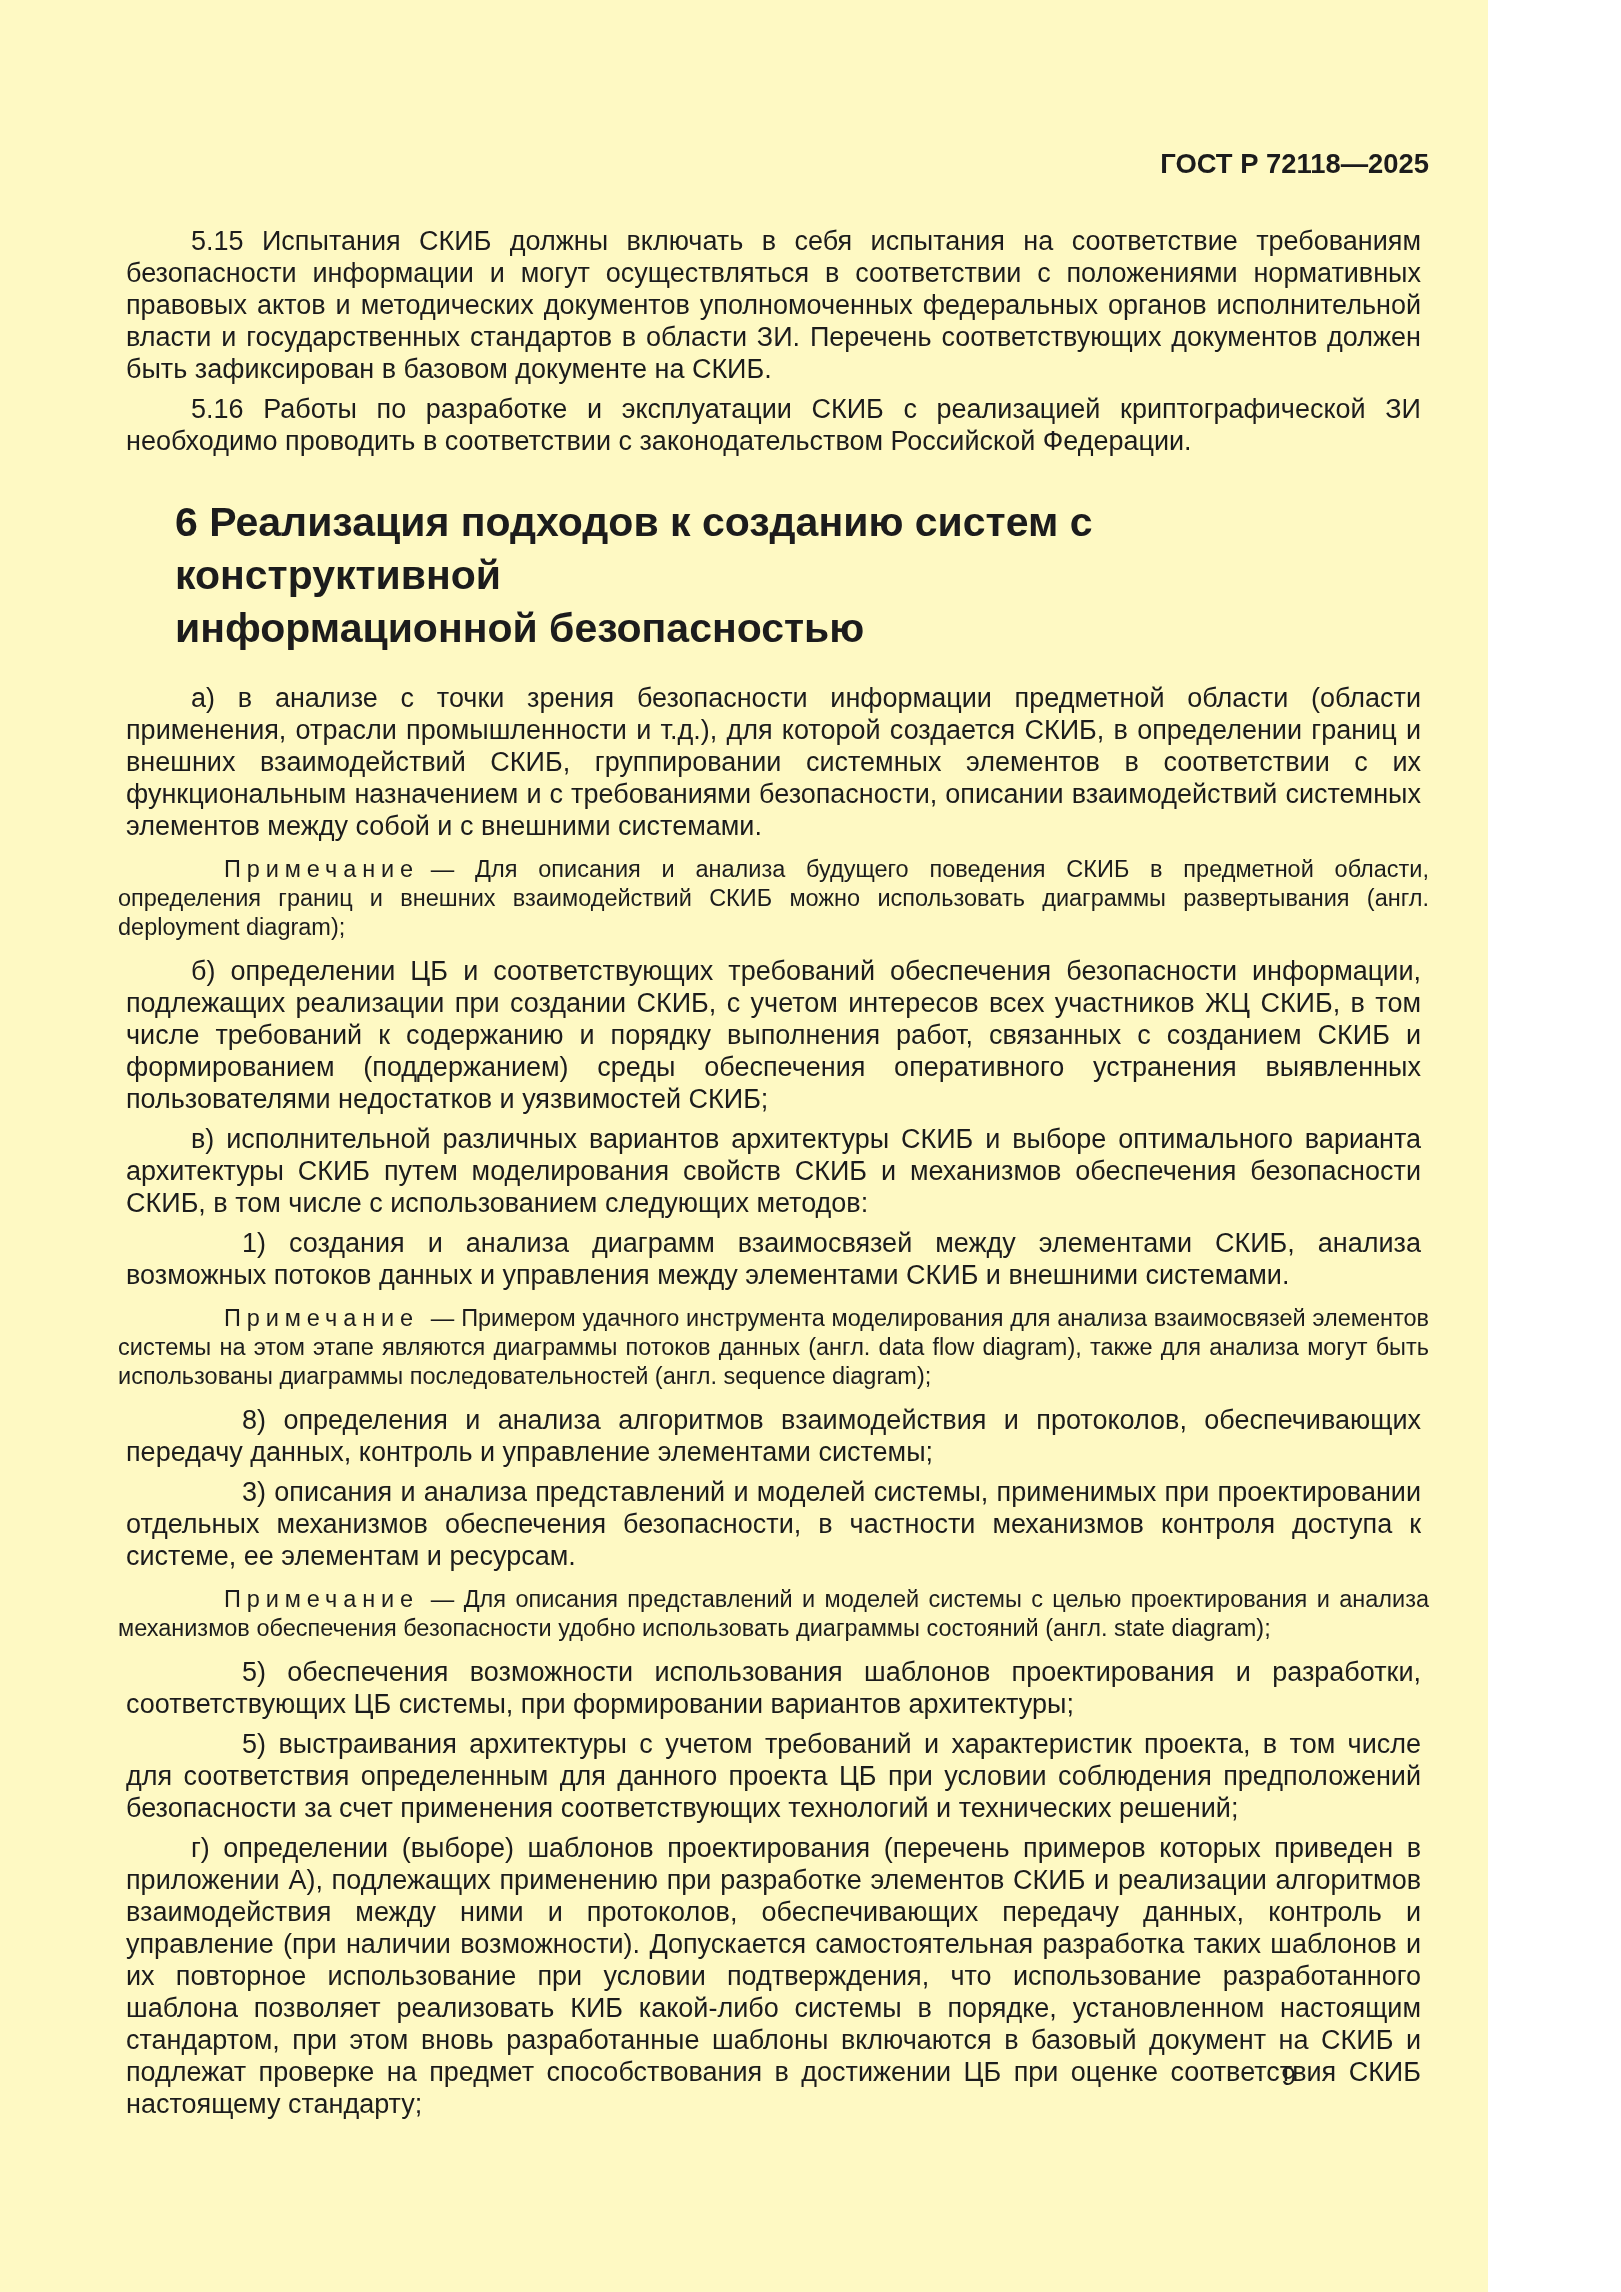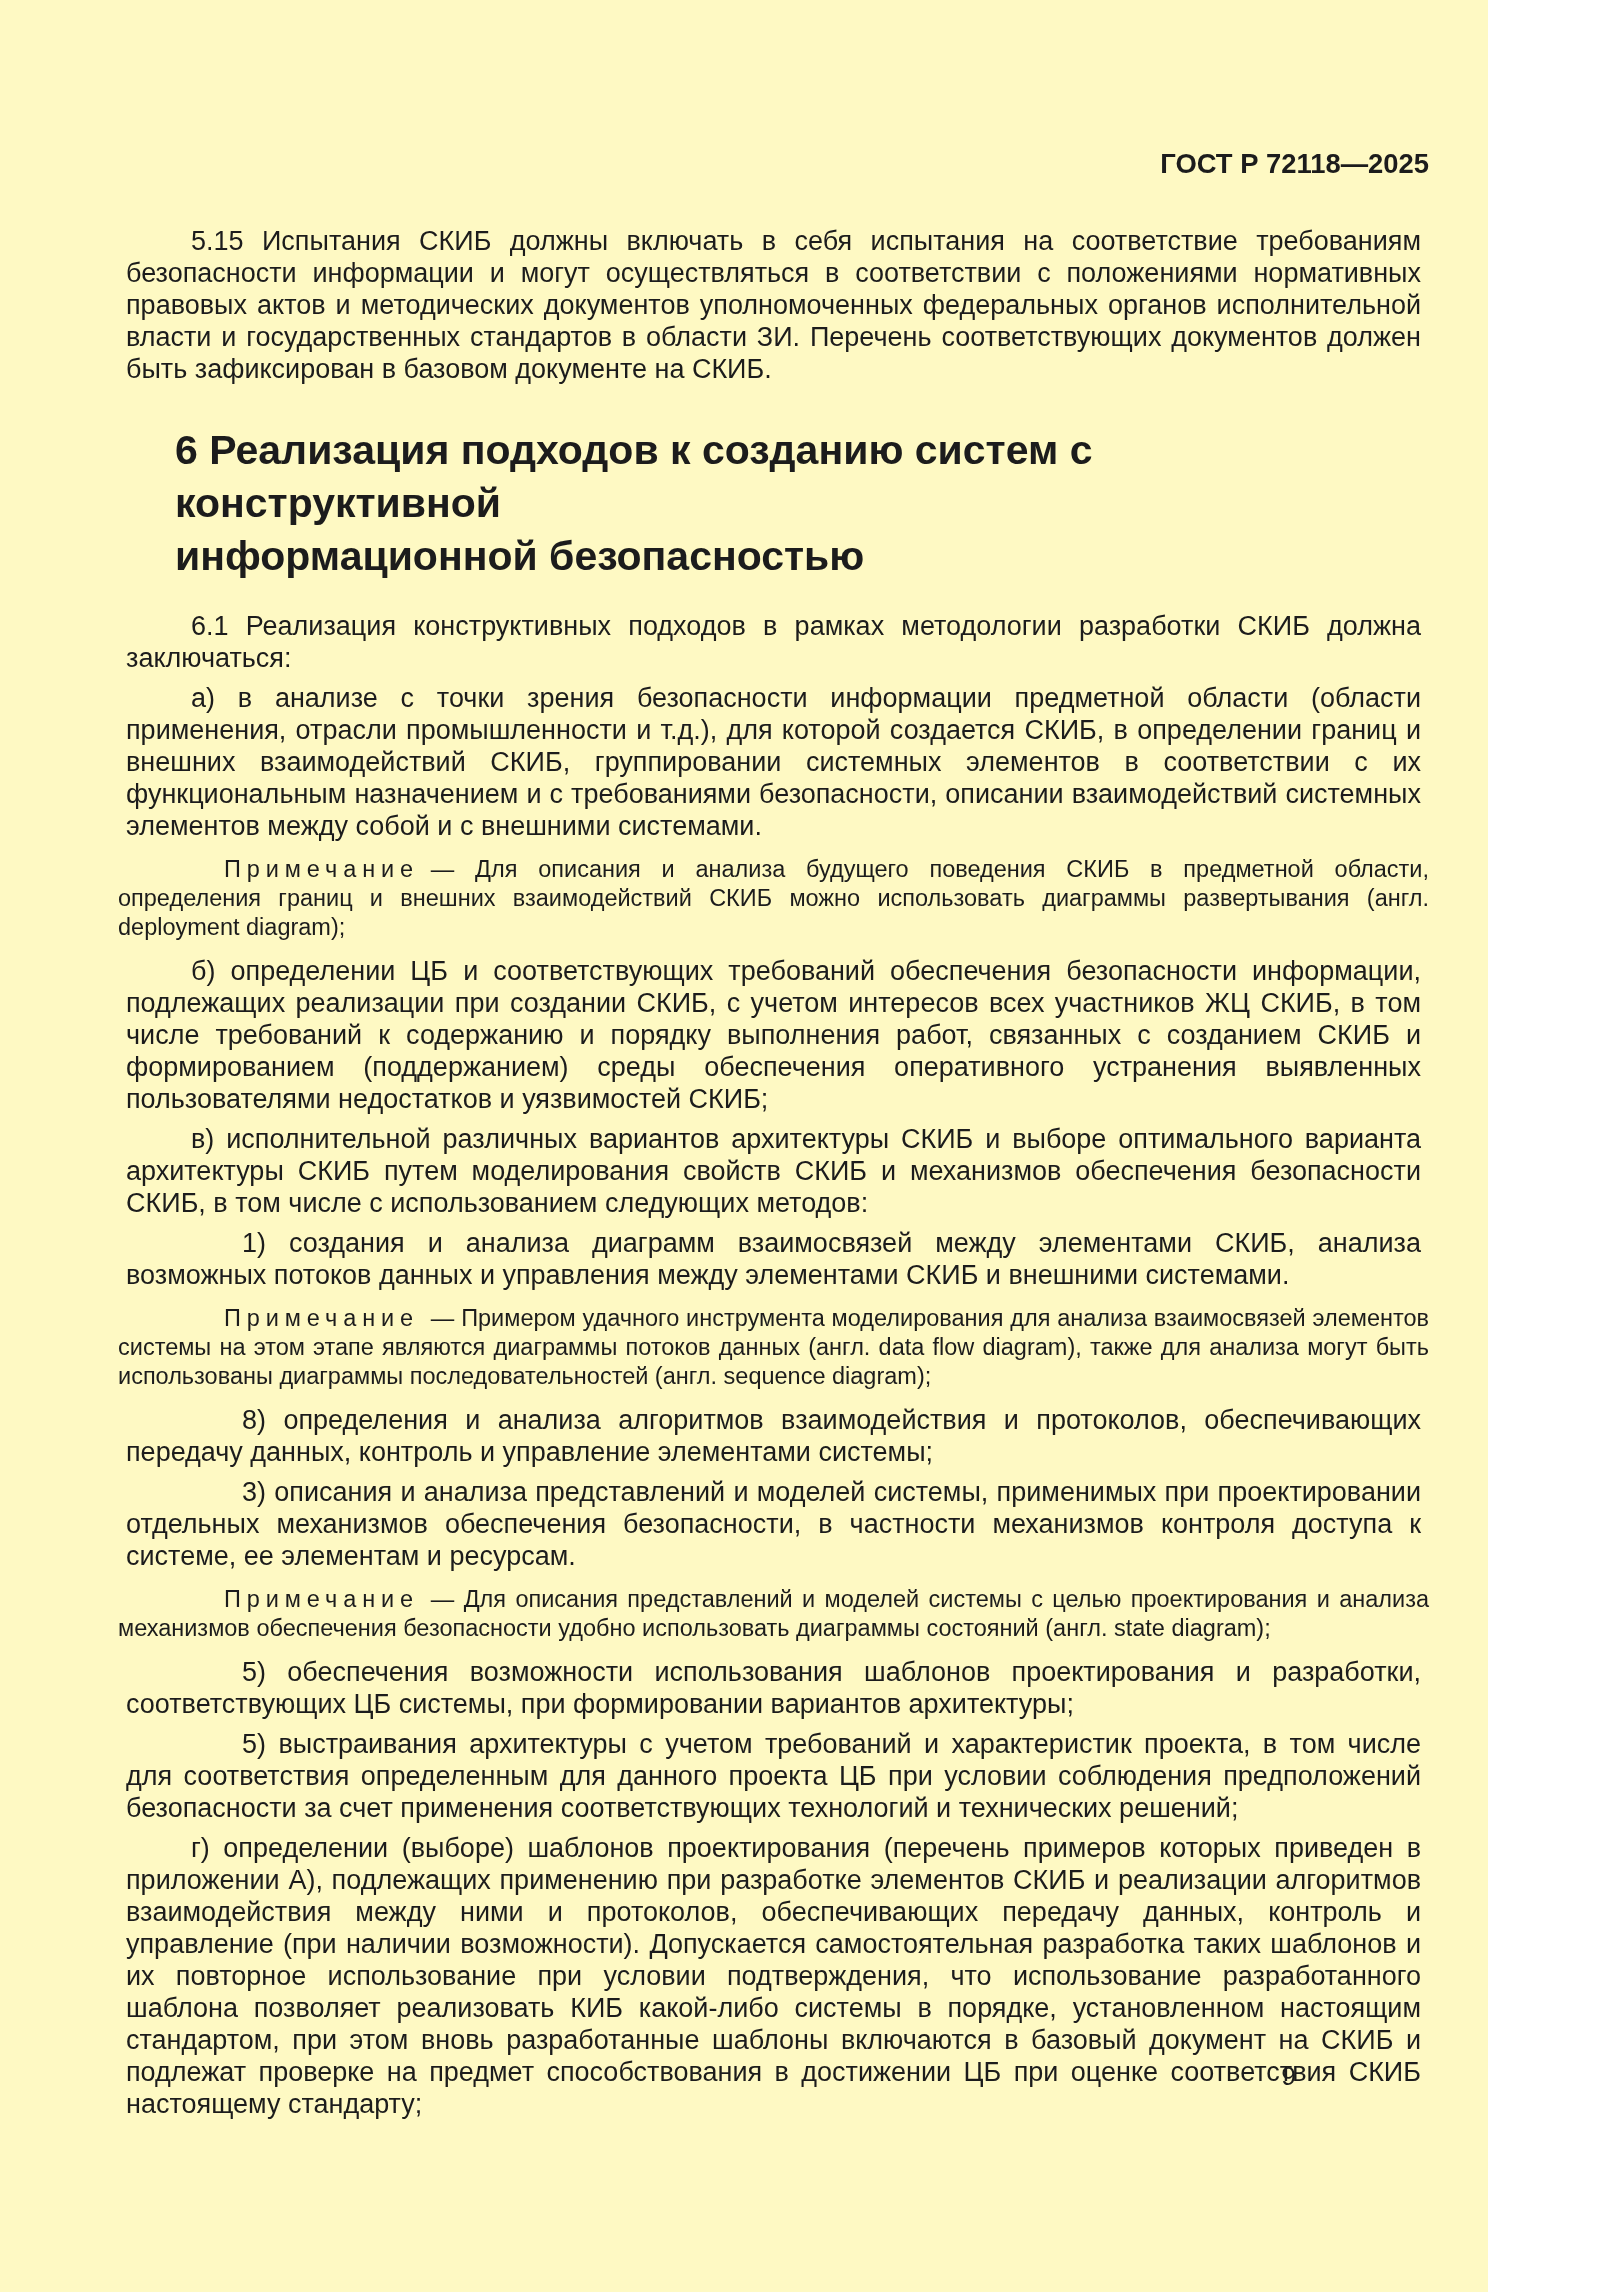--- a/index.html
+++ b/index.html
@@ -74,27 +74,27 @@
 </head>
 <body>
 
 <div class="page">
   <div class="content">
 
     <div class="doc-header">ГОСТ Р 72118—2025</div>
 
     <p class="body">5.15 Испытания СКИБ должны включать в себя испытания на соответствие требованиям безопасности информации и могут осуществляться в соответствии с положениями нормативных правовых актов и методических документов уполномоченных федеральных органов исполнительной власти и государственных стандартов в области ЗИ. Перечень соответствующих документов должен быть зафиксирован в базовом документе на СКИБ.</p>
 
+    <p class="body">5.16 Работы по разработке и эксплуатации СКИБ с реализацией криптографической ЗИ необходимо проводить в соответствии с законодательством Российской Федерации.</p>
 
     <h2 class="section-heading">
       <span>6 Реализация подходов к созданию систем с конструктивной</span><br>
       <span>информационной безопасностью</span>
     </h2>
 
-    <p class="body">6.1 Реализация конструктивных подходов в рамках методологии разработки СКИБ должна заключаться:</p>
 
     <p class="body">а) в анализе с точки зрения безопасности информации предметной области (области применения, отрасли промышленности и т.д.), для которой создается СКИБ, в определении границ и внешних взаимодействий СКИБ, группировании системных элементов в соответствии с их функциональным назначением и с требованиями безопасности, описании взаимодействий системных элементов между собой и с внешними системами.</p>
 
     <p class="note">
       <span class="note-label">Примечание</span><span class="note-text">— Для описания и анализа будущего поведения СКИБ в предметной области, определения границ и внешних взаимодействий СКИБ можно использовать диаграммы развертывания (англ. deployment diagram);</span>
     </p>
 
     <p class="body">б) определении ЦБ и соответствующих требований обеспечения безопасности информации, подлежащих реализации при создании СКИБ, с учетом интересов всех участников ЖЦ СКИБ, в том числе требований к содержанию и порядку выполнения работ, связанных с созданием СКИБ и формированием (поддержанием) среды обеспечения оперативного устранения выявленных пользователями недостатков и уязвимостей СКИБ;</p>
 
     <p class="body">в) исполнительной различных вариантов архитектуры СКИБ и выборе оптимального варианта архитектуры СКИБ путем моделирования свойств СКИБ и механизмов обеспечения безопасности СКИБ, в том числе с использованием следующих методов:</p>

